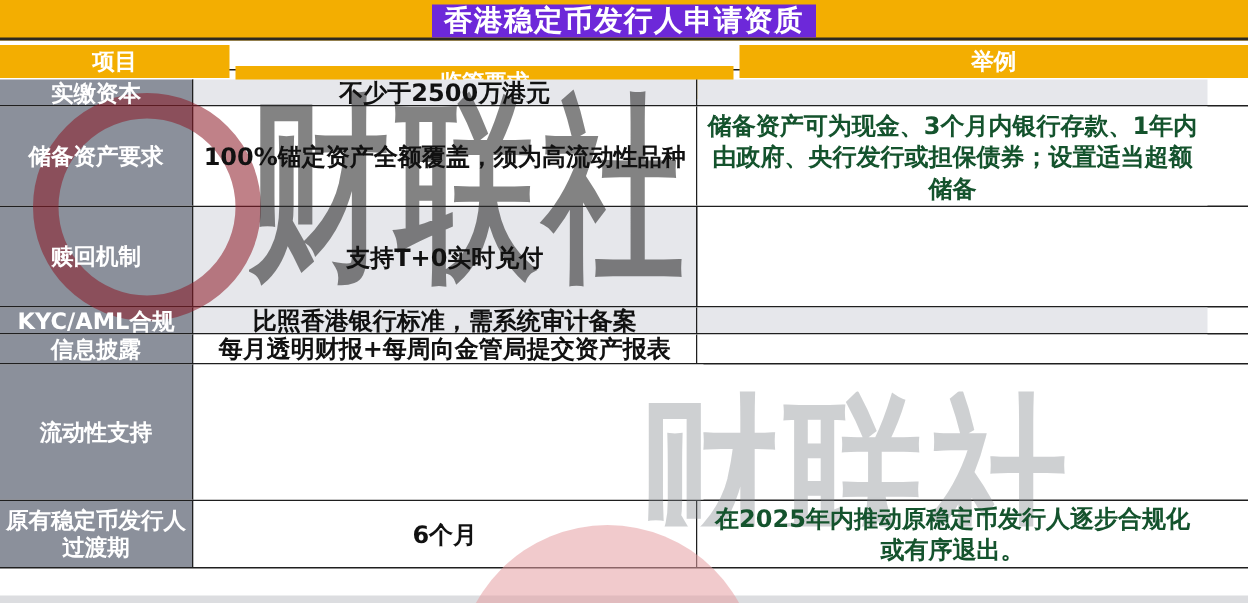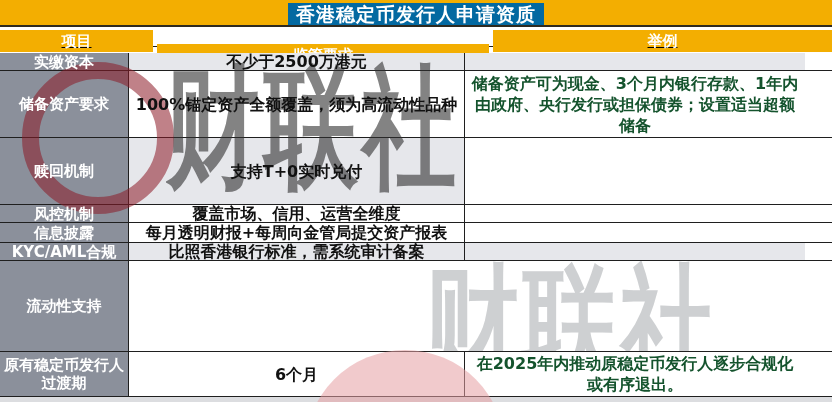--- a/index.html
+++ b/index.html
@@ -7,27 +7,27 @@
     position:relative;width:832px;height:402px;overflow:hidden;background:#fff;
     font-family:"DejaVu Sans","Liberation Sans",sans-serif;
   }
   
   .title-band{
     position:absolute;left:0;top:0;width:832px;height:27px;
     background:#F3AE01;border-bottom:2px solid #2e2a20;box-sizing:border-box;
   }
   .title-badge{
     position:absolute;left:50%;transform:translateX(-50%);top:3px;height:22px;
-    background:#0369a1;color:#fff;font-weight:bold;font-size:19px;line-height:23px;
+    background:#6d28d9;color:#fff;font-weight:bold;font-size:19px;line-height:23px;
     padding:0 8px;white-space:nowrap;letter-spacing:1px;
   }
   
   .header-row{
     position:absolute;left:0;top:30px;width:832px;height:17px;background:#fff;
-    display:flex;border-bottom:1px solid #1f1f1f;box-sizing:border-box;text-decoration:underline;
+    display:flex;border-bottom:1px solid #1f1f1f;box-sizing:border-box;
   }
   .header-cell{
     background:#F3AE01;color:#fff;font-weight:bold;font-size:15px;
     display:flex;align-items:center;justify-content:center;height:22px;
   }
   .hc1{width:153px;margin-right:4px;}
   .hc2{width:332px;margin-right:4px;margin-top:14px;}
   .hc3{width:339px;}
   
   .tbody{position:absolute;left:0;top:53px;width:832px;}
@@ -117,50 +117,39 @@
 
     <div class="row h67 stripe">
       <div class="cell lab">
           <span>赎回机制</span>
         </div>
       <div class="cell mid">
           <span>支持T+0实时兑付</span>
         </div>
     </div>
 
-    <div class="row h18">
+
+    <div class="row h18 stripe">
       <div class="cell lab">
-          <span>风控机制</span>
+          <span>KYC/AML合规</span>
         </div>
       <div class="cell mid">
-          <span>覆盖市场、信用、运营全维度</span>
+          <span>比照香港银行标准，需系统审计备案</span>
         </div>
       <div class="cell ex">
           <span></span>
         </div>
     </div>
 
     <div class="row h20">
       <div class="cell lab">
           <span>信息披露</span>
         </div>
       <div class="cell mid">
           <span>每月透明财报+每周向金管局提交资产报表</span>
-        </div>
-      <div class="cell ex">
-          <span></span>
-        </div>
-    </div>
-
-    <div class="row h18 stripe">
-      <div class="cell lab">
-          <span>KYC/AML合规</span>
-        </div>
-      <div class="cell mid">
-          <span>比照香港银行标准，需系统审计备案</span>
         </div>
       <div class="cell ex">
           <span></span>
         </div>
     </div>
 
     <div class="row h91">
       <div class="cell lab">
           <span>流动性支持</span>
         </div>

